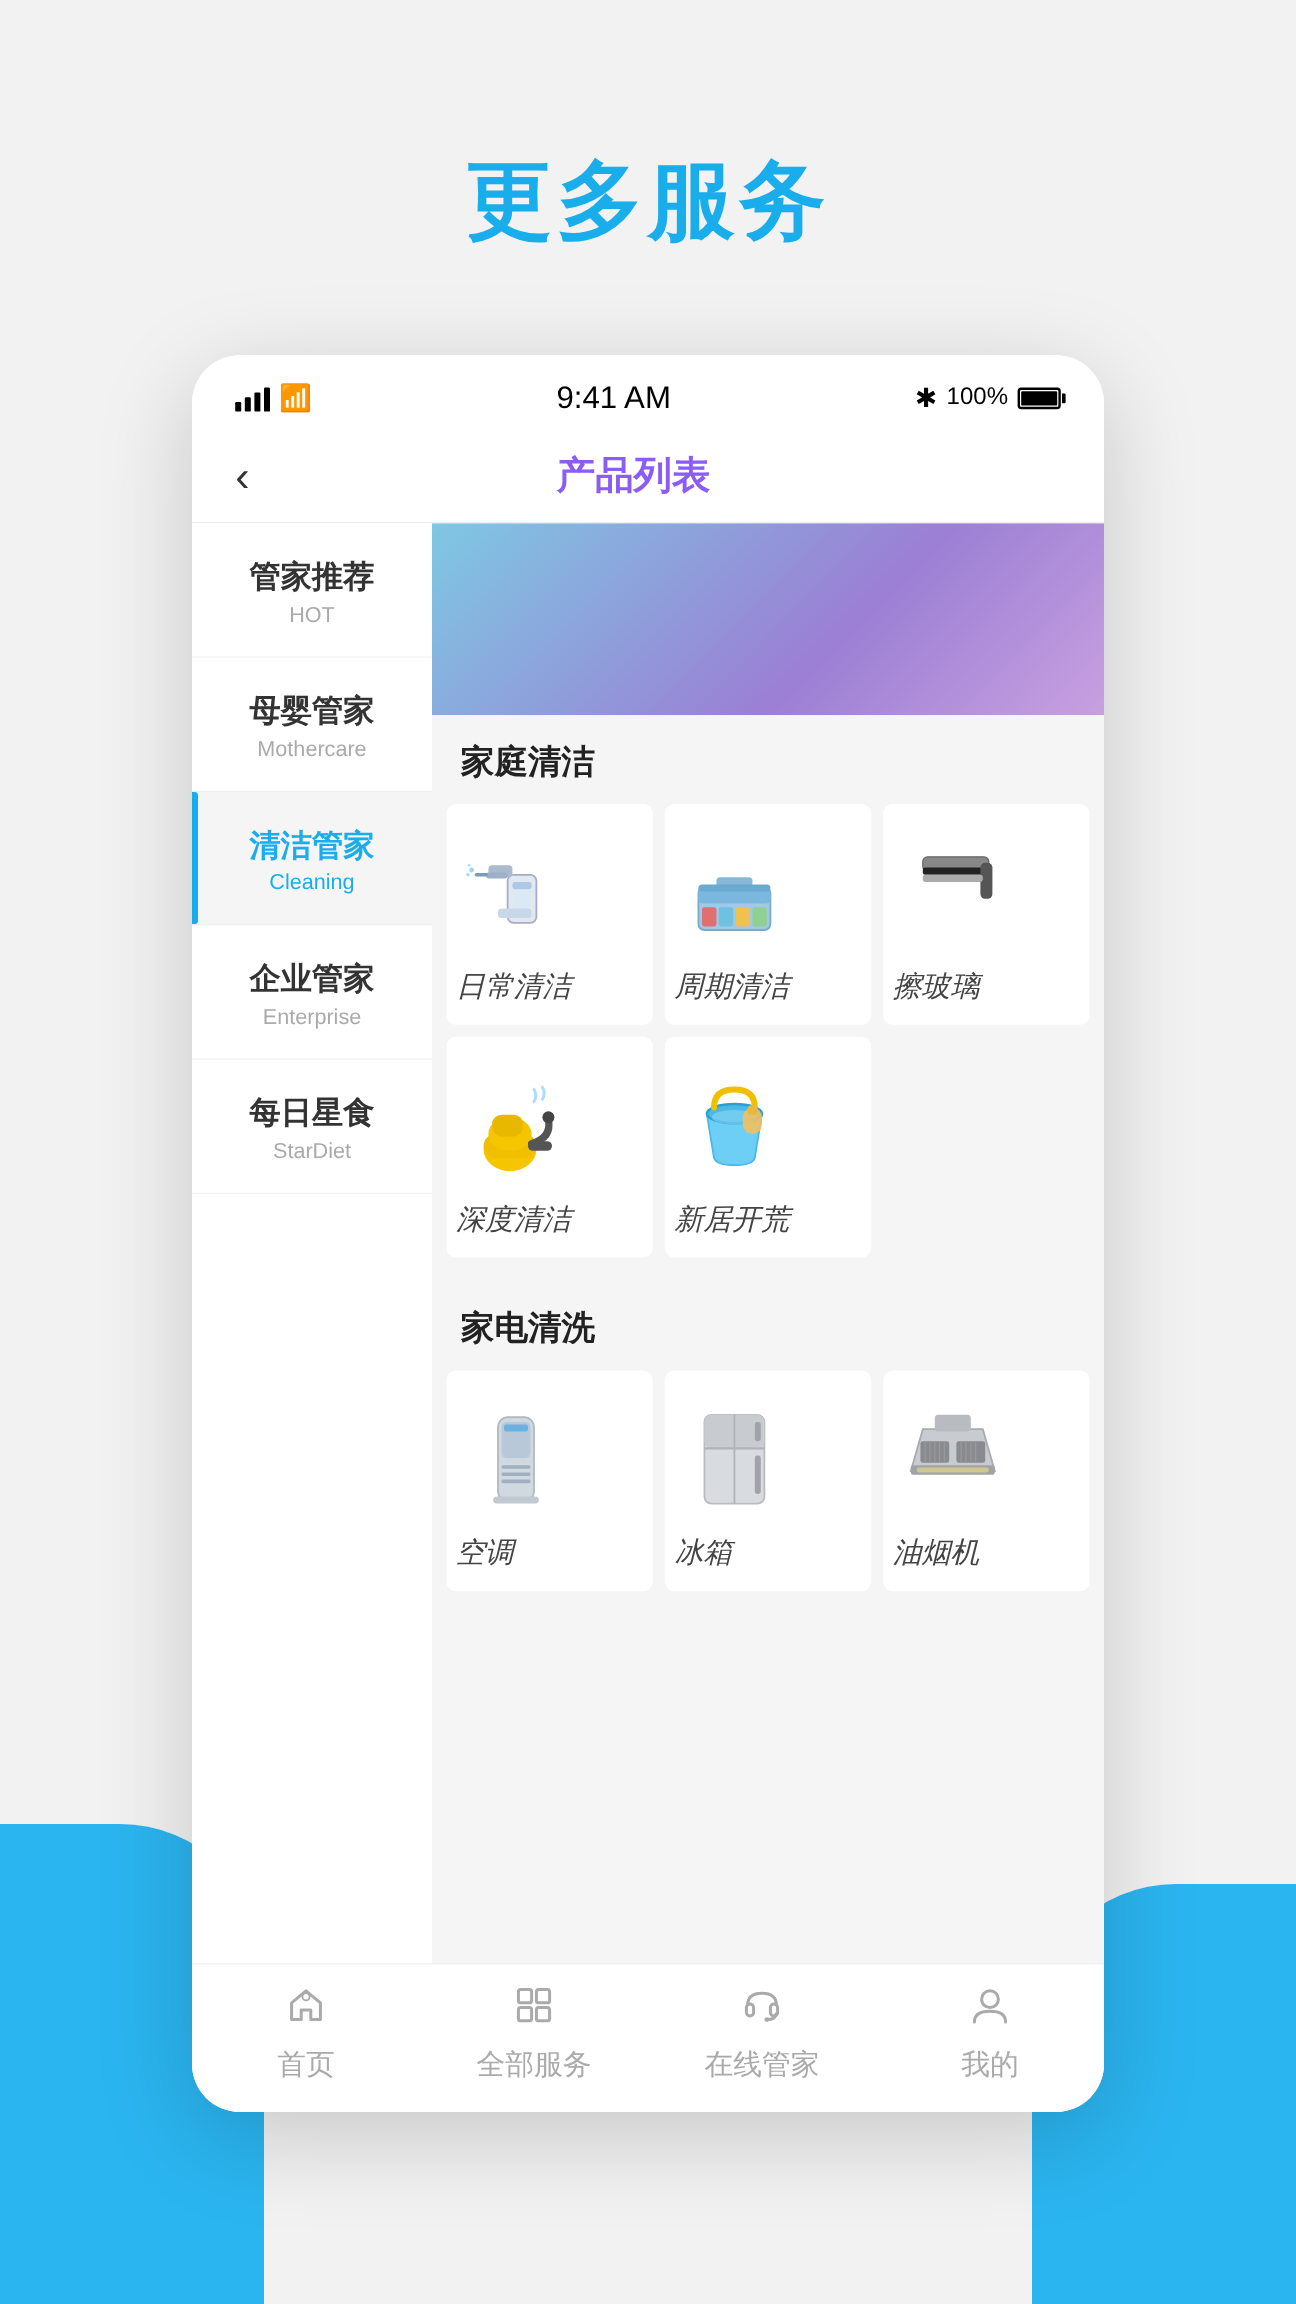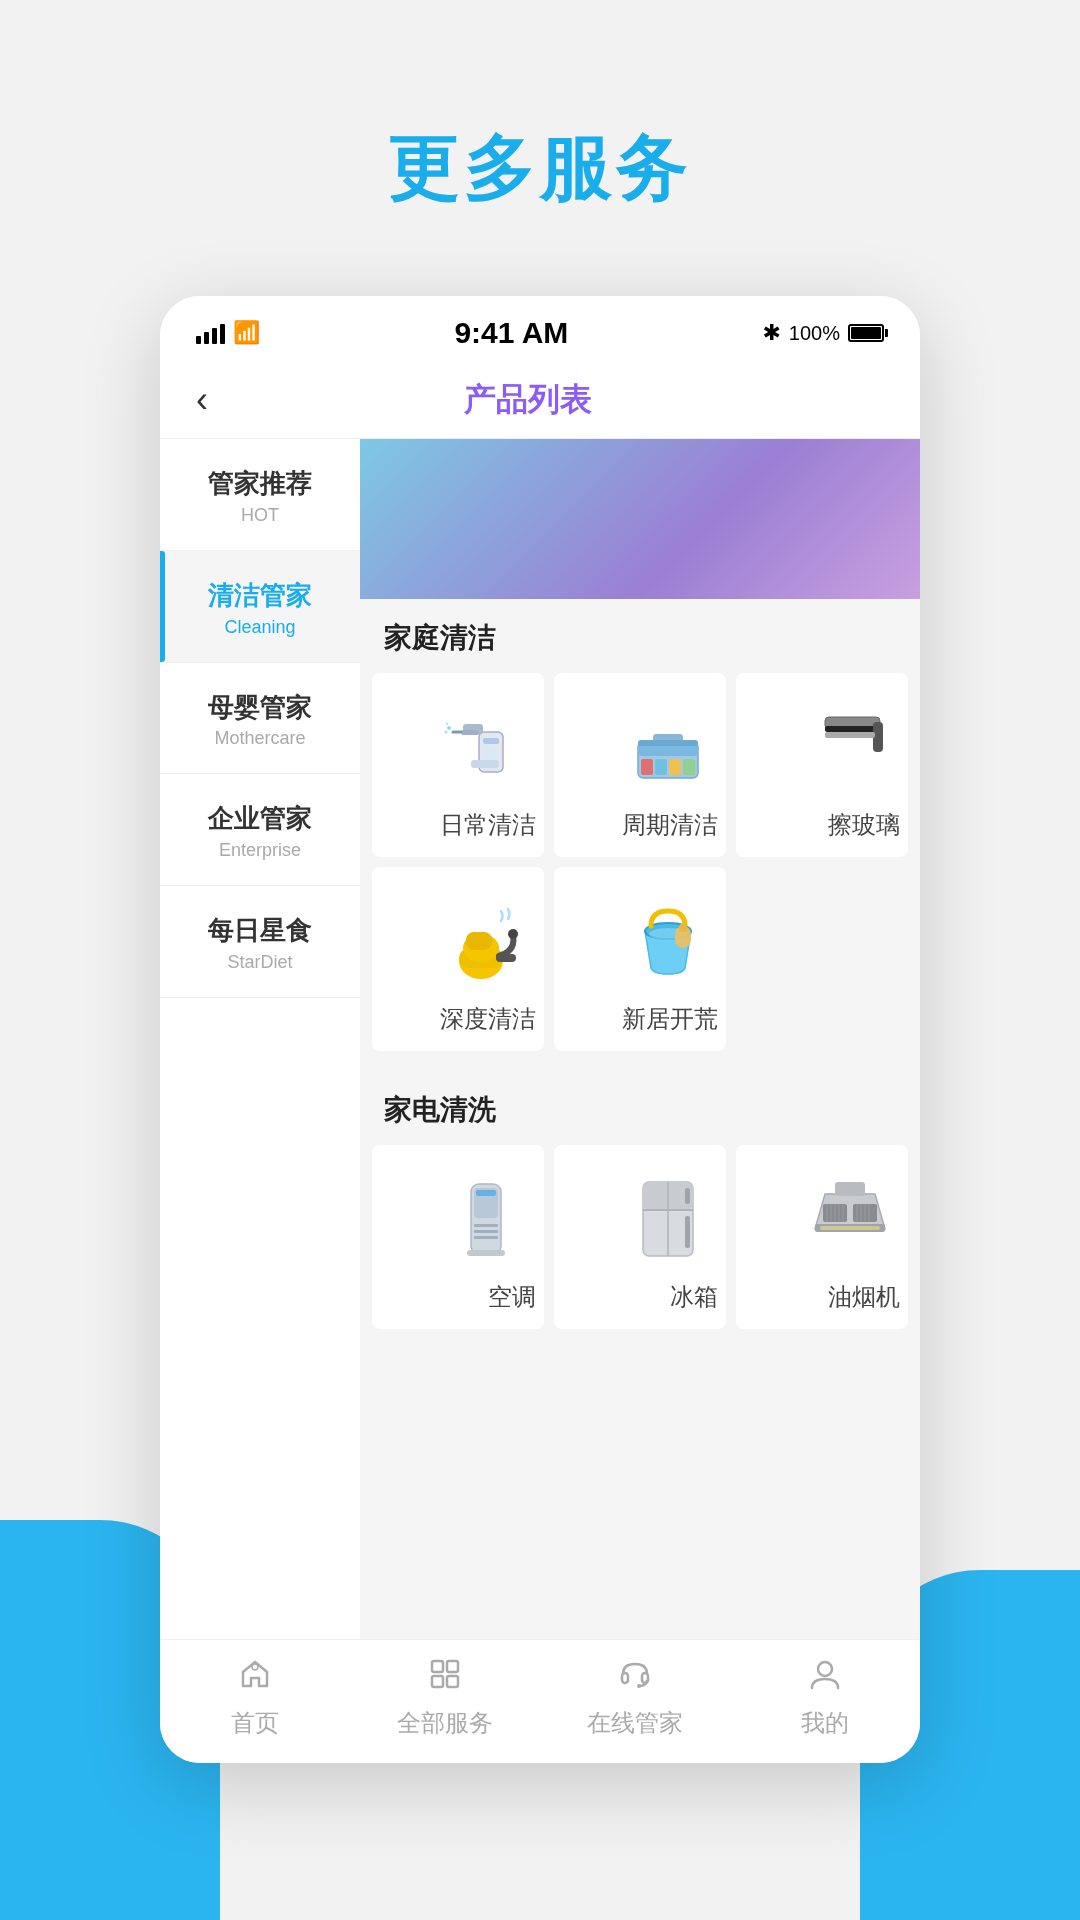--- a/index.html
+++ b/index.html
@@ -101,22 +101,22 @@
     }
     .signal-bar {
       width: 5px;
       background: #000;
       border-radius: 1px;
     }
     .wifi-icon {
       font-size: 22px;
     }
     .status-time {
-      font-size: 30px;
-      font-weight: 700;
+      font-size: 26px;
+      font-weight: 400;
     }
     .status-right {
       display: flex;
       align-items: center;
       gap: 8px;
       font-size: 22px;
     }
     .battery-text {
       font-size: 20px;
       font-weight: 500;
@@ -251,25 +251,26 @@
       display: grid;
       grid-template-columns: repeat(3, 1fr);
       gap: 2px;
       background: #f5f5f5;
       padding: 0 8px 16px;
     }
     .service-item {
       background: #fff;
       display: flex;
       flex-direction: column;
-      align-items: flex-end;
+      align-items: flex-start;
       padding: 24px 8px 16px;
       cursor: pointer;
       border-radius: 8px;
       margin: 4px;
+      font-style: italic;
     }
     .service-icon-area {
       width: 100px;
       height: 100px;
       display: flex;
       align-items: center;
       justify-content: center;
       margin-bottom: 12px;
     }
     .service-label {
@@ -345,27 +346,27 @@
       <span style="width:36px;"></span>
     </div>
 
     <div class="app-content">
 
       <div class="sidebar">
         <div class="sidebar-item">
           <div class="sidebar-item-main">管家推荐</div>
           <div class="sidebar-item-sub">HOT</div>
         </div>
+        <div class="sidebar-item">
+          <div class="sidebar-item-main">母婴管家</div>
+          <div class="sidebar-item-sub">Mothercare</div>
+        </div>
         <div class="sidebar-item active">
           <div class="sidebar-item-main">清洁管家</div>
           <div class="sidebar-item-sub">Cleaning</div>
-        </div>
-        <div class="sidebar-item">
-          <div class="sidebar-item-main">母婴管家</div>
-          <div class="sidebar-item-sub">Mothercare</div>
         </div>
         <div class="sidebar-item">
           <div class="sidebar-item-main">企业管家</div>
           <div class="sidebar-item-sub">Enterprise</div>
         </div>
         <div class="sidebar-item">
           <div class="sidebar-item-main">每日星食</div>
           <div class="sidebar-item-sub">StarDiet</div>
         </div>
       </div>

